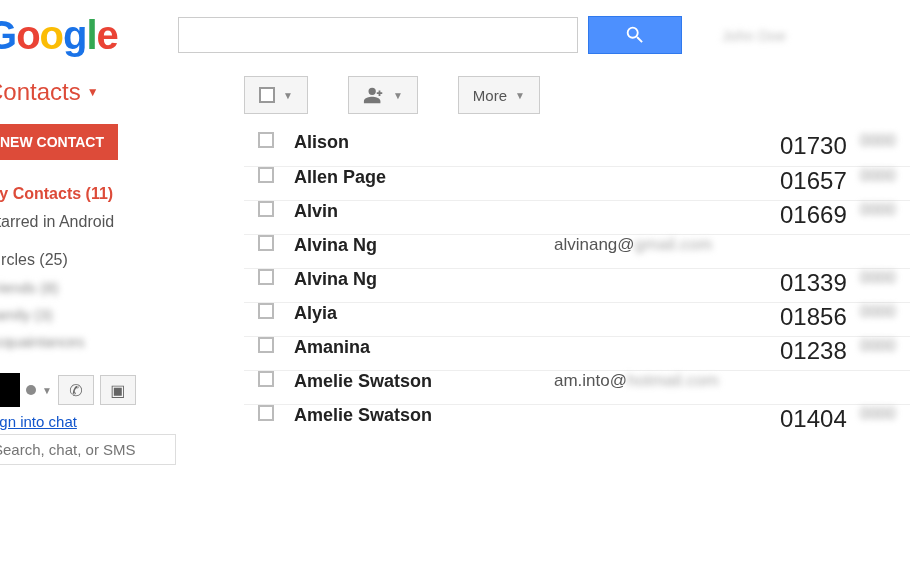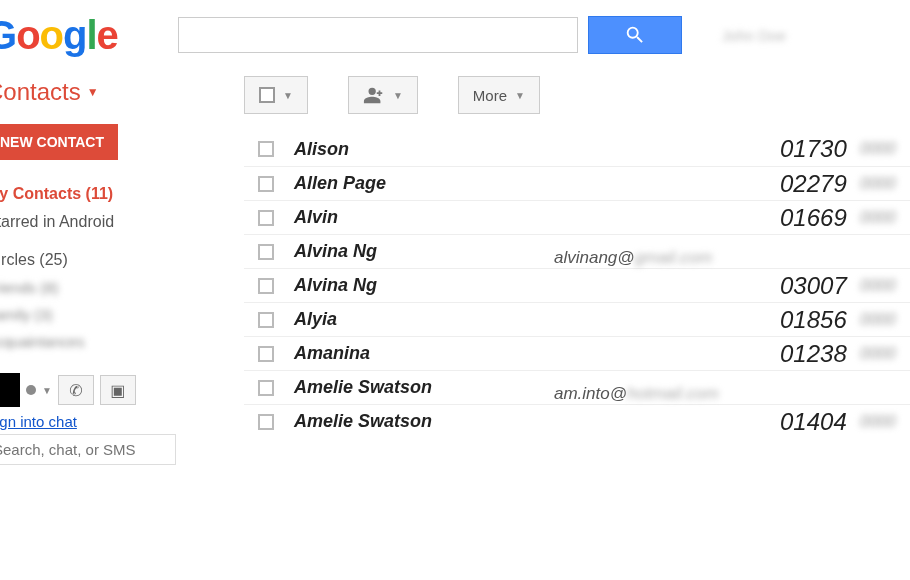--- a/index.html
+++ b/index.html
@@ -186,45 +186,42 @@
   .tb-caret {
     font-size: 10px;
     color: #888;
   }
   .addperson svg { width: 22px; height: 18px; fill: #777; }
   .contact-list {
     list-style: none;
   }
   .contact-row {
     display: flex;
-    align-items: center;
     height: 34px;
     border-top: 1px solid #eee;
     font-size: 18px;
-    font-style: italic;
   }
   .contact-row:first-child { border-top: none; }
   .row-check {
     width: 16px; height: 16px;
     border: 2px solid #bbb;
     margin-right: 20px;
     margin-left: 14px;
     flex-shrink: 0;
   }
   .row-name {
     font-weight: bold;
     width: 260px;
     color: #222;
     flex-shrink: 0;
   }
   .row-email {
     flex: 1;
     color: #555;
     font-size: 17px;
-    margin-top: 12px;
   }
   .row-email .blurred {
     filter: blur(3px);
     color: #aaa;
   }
   .row-phone {
     width: 80px;
     text-align: left;
     color: #222;
     font-size: 24px;
@@ -311,42 +308,42 @@
           <div class="row-check"></div>
           <div class="row-name">Alison</div>
           <div class="row-email"></div>
           <div class="row-phone">01730</div>
           <div class="row-phone-blur">0000</div>
         </li>
         <li class="contact-row">
           <div class="row-check"></div>
           <div class="row-name">Allen Page</div>
           <div class="row-email"></div>
-          <div class="row-phone">02279</div>
+          <div class="row-phone">01657</div>
           <div class="row-phone-blur">0000</div>
         </li>
         <li class="contact-row">
           <div class="row-check"></div>
           <div class="row-name">Alvin</div>
           <div class="row-email"></div>
           <div class="row-phone">01669</div>
           <div class="row-phone-blur">0000</div>
         </li>
         <li class="contact-row">
           <div class="row-check"></div>
           <div class="row-name">Alvina Ng</div>
           <div class="row-email"><span>alvinang@</span><span class="blurred">gmail.com</span></div>
           <div class="row-phone"></div>
           <div class="row-phone-blur"></div>
         </li>
         <li class="contact-row">
           <div class="row-check"></div>
           <div class="row-name">Alvina Ng</div>
           <div class="row-email"></div>
-          <div class="row-phone">03007</div>
+          <div class="row-phone">01339</div>
           <div class="row-phone-blur">0000</div>
         </li>
         <li class="contact-row">
           <div class="row-check"></div>
           <div class="row-name">Alyia</div>
           <div class="row-email"></div>
           <div class="row-phone">01856</div>
           <div class="row-phone-blur">0000</div>
         </li>
         <li class="contact-row">

